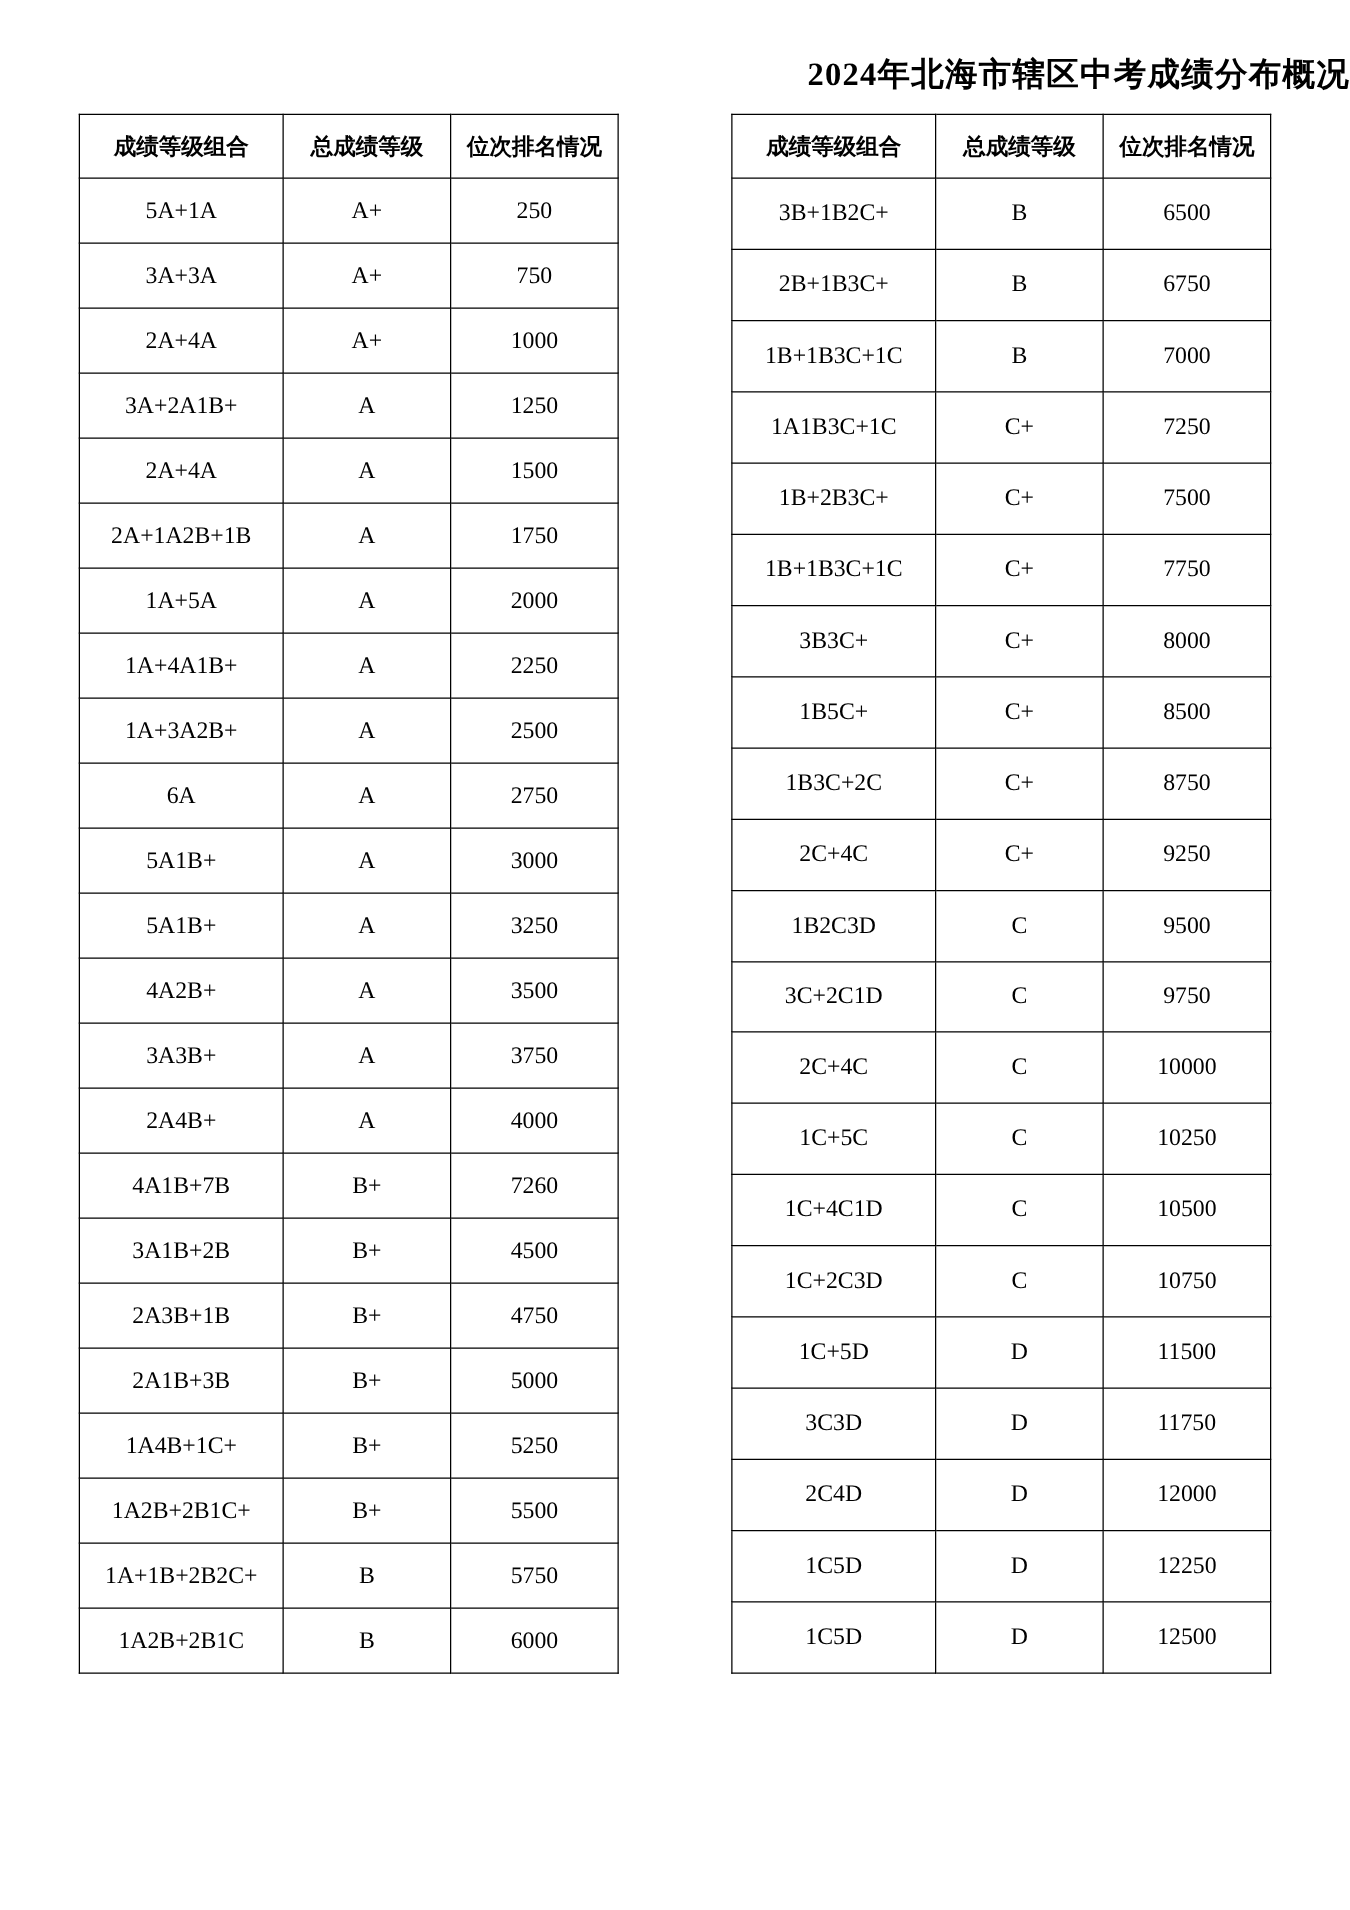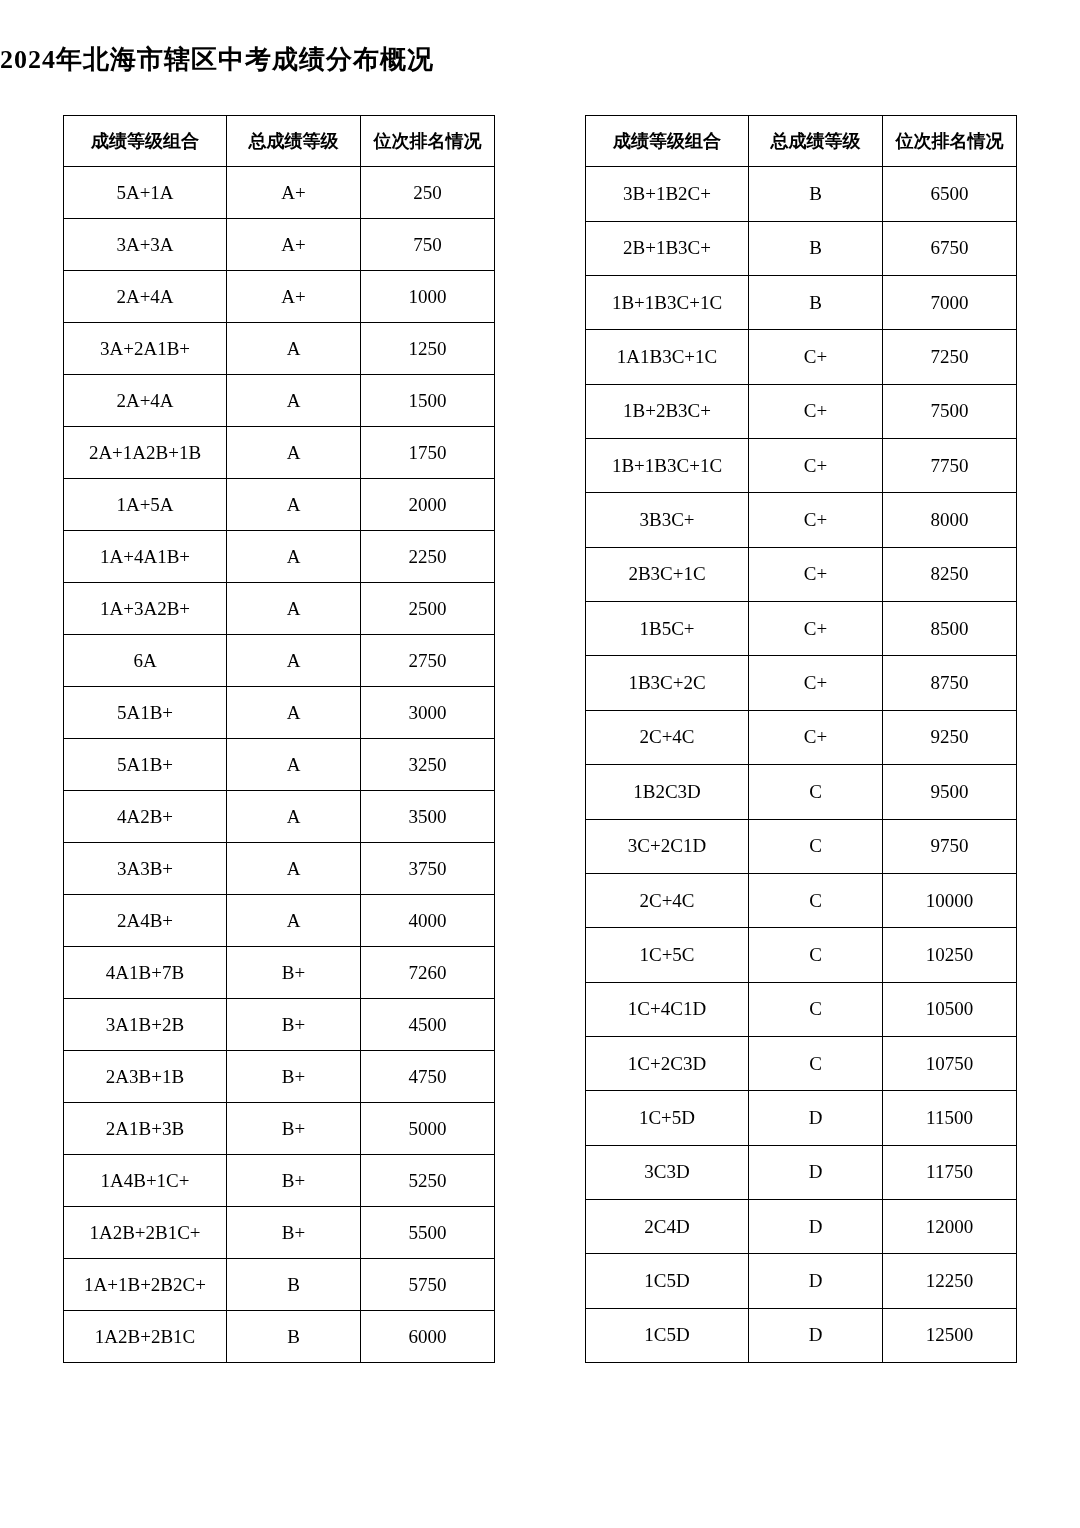--- a/index.html
+++ b/index.html
@@ -15,32 +15,32 @@
     position: relative;
     overflow: hidden;
   }
   .page {
     width: 1080px;
     height: 1528px;
     box-sizing: border-box;
     padding: 0;
   }
   .doc-title {
-    text-align: left;
+    text-align: right;
     font-size: 26px;
     font-weight: bold;
     letter-spacing: 1px;
     margin: 44px 0 0 0;
     line-height: 1.2;
   }
   .tables-wrap {
     display: flex;
     justify-content: center;
     gap: 90px;
-    margin-top: 40px;
+    margin-top: 16px;
   }
   table.grade-table {
     border-collapse: collapse;
     table-layout: fixed;
   }
   table.grade-table td,
   table.grade-table th {
     border: 1px solid #000000;
     text-align: center;
     vertical-align: middle;
@@ -244,25 +244,20 @@
             <td>1B+1B3C+1C</td>
             <td>C+</td>
             <td>7750</td>
           </tr>
           <tr>
             <td>3B3C+</td>
             <td>C+</td>
             <td>8000</td>
           </tr>
           <tr>
-            <td>2B3C+1C</td>
-            <td>C+</td>
-            <td>8250</td>
-          </tr>
-          <tr>
             <td>1B5C+</td>
             <td>C+</td>
             <td>8500</td>
           </tr>
           <tr>
             <td>1B3C+2C</td>
             <td>C+</td>
             <td>8750</td>
           </tr>
           <tr>

